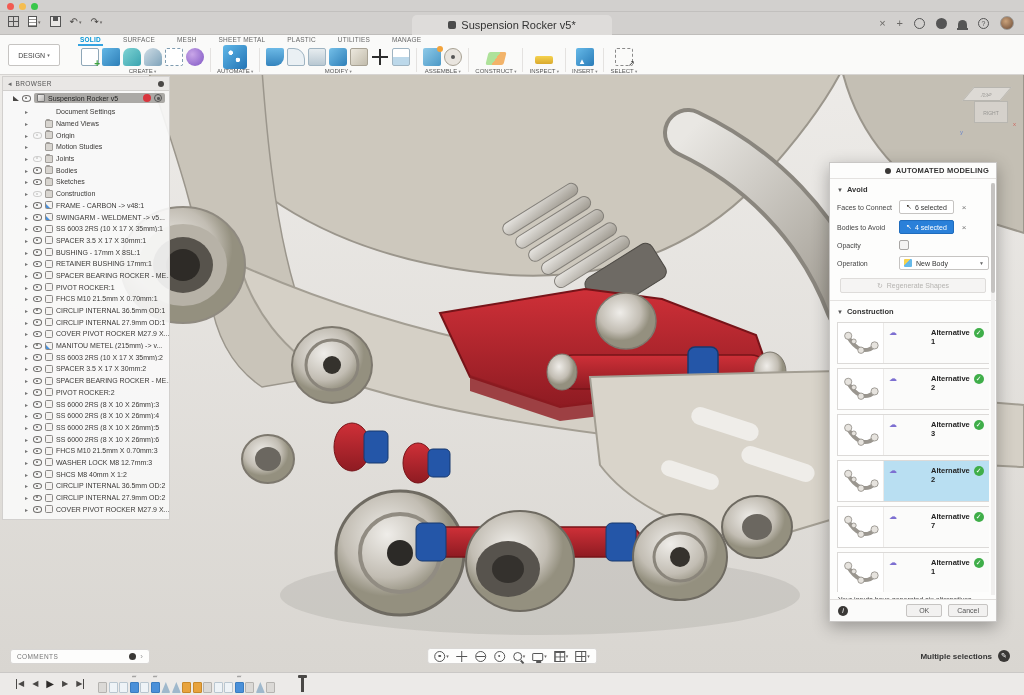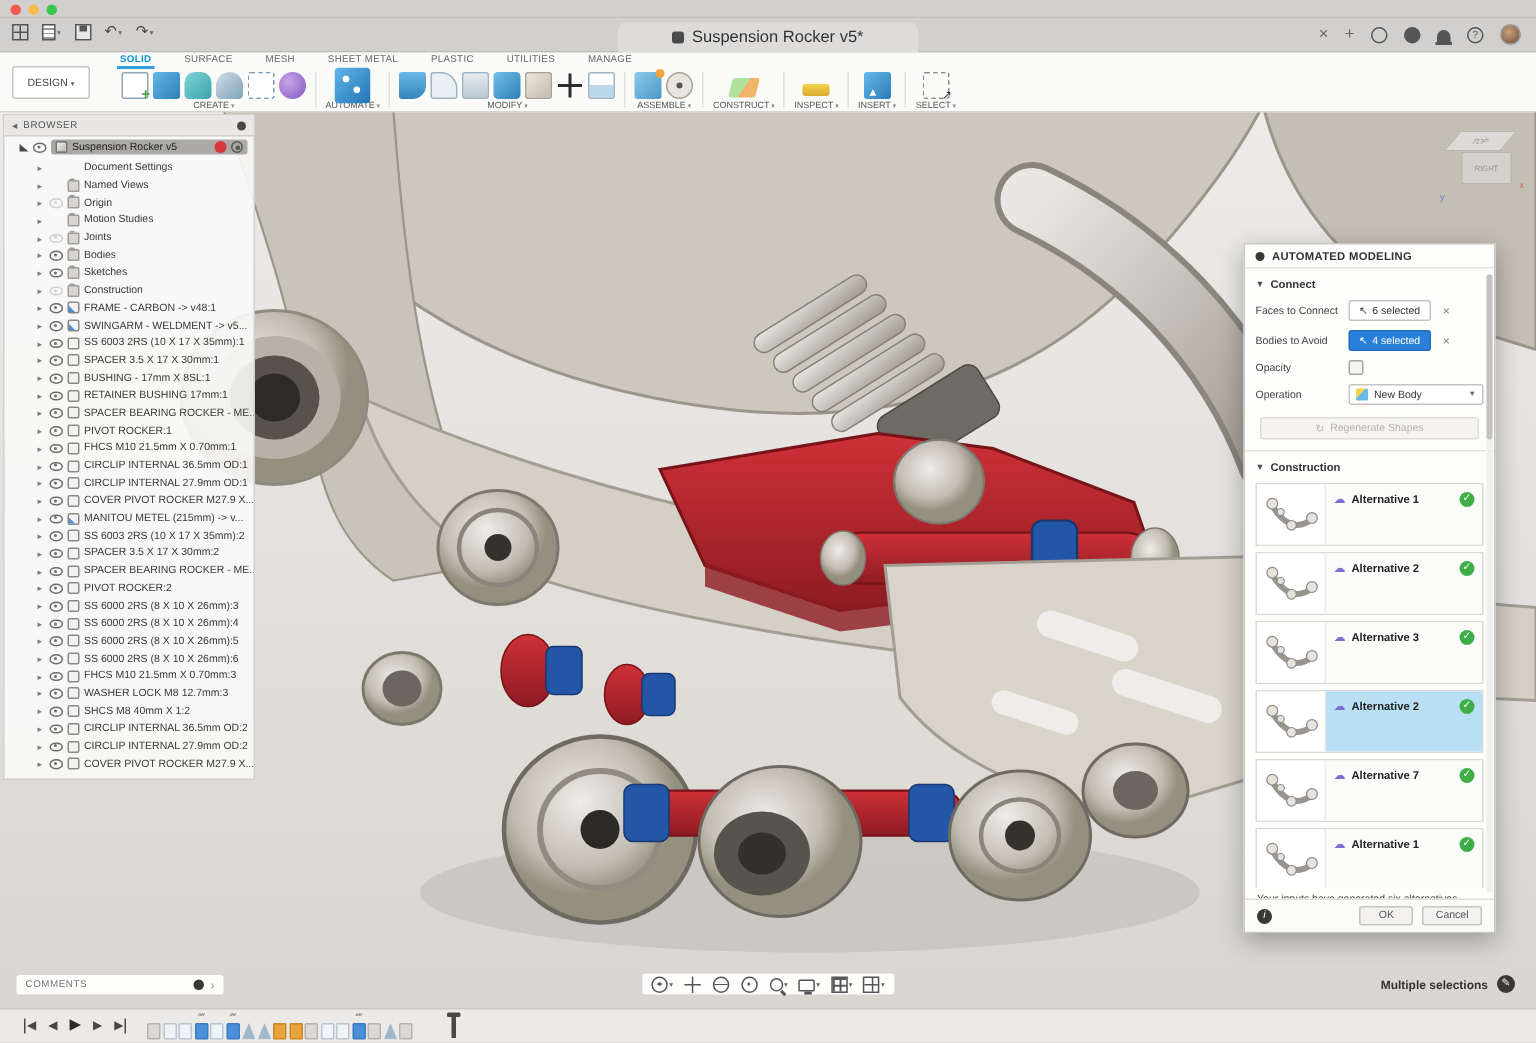--- a/index.html
+++ b/index.html
@@ -139,21 +139,21 @@
   .ic-link::after{content:'';position:absolute;left:0;bottom:0;border-left:4px solid #4a90d9;border-top:4px solid transparent;}
   .ic-folder { background:#d8d5d0; border:1px solid #a09d99; border-radius:1px; position:relative; }
   .ic-folder::before{content:'';position:absolute;left:0;top:-2px;width:4px;height:1.6px;background:#a09d99;border-radius:1px 1px 0 0;}
   .ic-gear { font-size:8px; line-height:8px; color:#777; border:none; }
   .t-label { font-size:7px; color:#3a3836; white-space:nowrap; overflow:hidden; }
 
   
   .am-panel { position:absolute; left:829px; top:87px; width:168px; height:460px;
     background:#fdfdfc; border:1px solid #c9c7c5; box-shadow:0 5px 16px rgba(0,0,0,.3); }
   .am-header { height:16px; display:flex; align-items:center; gap:5px; padding:0 7px;
-    border-bottom:1px solid #e4e2e0; }
+    border-bottom:1px solid #e4e2e0;justify-content:flex-end; }
   .am-header-dot { width:6px; height:6px; border-radius:50%; background:#3a3836; }
   .am-title { font-size:7.5px; font-weight:bold; color:#333; letter-spacing:.2px; }
   .am-section { display:flex; align-items:center; gap:4px; padding:6px 7px 3px; }
   .sec-caret { font-size:6px; color:#555; }
   .sec-label { font-size:7.5px; font-weight:bold; color:#333; }
   .am-row { display:flex; align-items:center; padding:3px 7px; gap:4px; }
   .am-row-label { font-size:7px; color:#444; width:58px; flex:0 0 58px; }
   .sel-btn { display:flex; align-items:center; gap:3px; font-size:7px; padding:2px 6px;
     border-radius:2px; border:1px solid #c6c4c2; background:#fff; color:#333; }
   .sel-btn .cursor { font-size:7px; }
@@ -168,21 +168,21 @@
     border-radius:2px; display:flex; align-items:center; justify-content:center; gap:4px;
     font-size:7px; color:#b5b3b0; }
   .am-divider { height:1px; background:#e4e2e0; margin:0 0; }
   .alts { padding:3px 7px 0 7px; height:273px; overflow:hidden; }
   .alt-card { display:flex; height:42px; border:1px solid #dcdad8; background:#fff; margin-bottom:4px; }
   .alt-thumb { width:46px; flex:0 0 46px; background:#fff; border-right:1px solid #eceae8;
     display:flex; align-items:center; justify-content:center; }
   .alt-body { flex:1; display:flex; align-items:flex-start; gap:4px; padding:5px 5px; background:#fbfbfa; }
   .alt-card.selected .alt-body { background:#b9dff2; }
   .alt-cloud { font-size:8px; color:#7d6fd1; line-height:9px; }
-  .alt-label { font-size:7.5px; font-weight:bold; color:#222; flex:1; }
+  .alt-label { font-size:7.5px; font-weight:bold; color:#222; flex:1;margin-left:30px; }
   .alt-check { width:10px; height:10px; border-radius:50%; background:#3fae49; color:#fff;
     font-size:7px; line-height:10px; text-align:center; }
   .am-note { padding:4px 8px 0; font-size:7px; color:#444; }
   .am-note2 { padding:3px 8px; font-size:7px; color:#444; }
   .am-link { color:#1a73c0; text-decoration:underline; }
   .am-footer { position:absolute; left:0; right:0; bottom:0; height:22px; border-top:1px solid #e0deDC;
     display:flex; align-items:center; padding:0 8px; gap:6px; background:#fbfbfa; }
   .info-circle { width:10px; height:10px; border-radius:50%; background:#3a3836; color:#fff;
     font-size:7px; line-height:10px; text-align:center; font-style:italic; }
   .am-footer-spacer { flex:1; }
@@ -741,21 +741,21 @@
       </div>
   </div>
 
   <div class="am-panel">
     <div class="am-header">
       <span class="am-header-dot"></span>
       <span class="am-title">AUTOMATED MODELING</span>
     </div>
     <div class="am-section">
       <span class="sec-caret">▼</span>
-      <span class="sec-label">Connect</span>
+      <span class="sec-label">Avoid</span>
     </div>
     <div class="am-row">
       <span class="am-row-label">Faces to Connect</span>
       <span class="sel-btn">
         <span class="cursor">↖</span>
         <span>6 selected</span>
       </span>
       <span class="row-x">×</span>
     </div>
     <div class="am-row">

